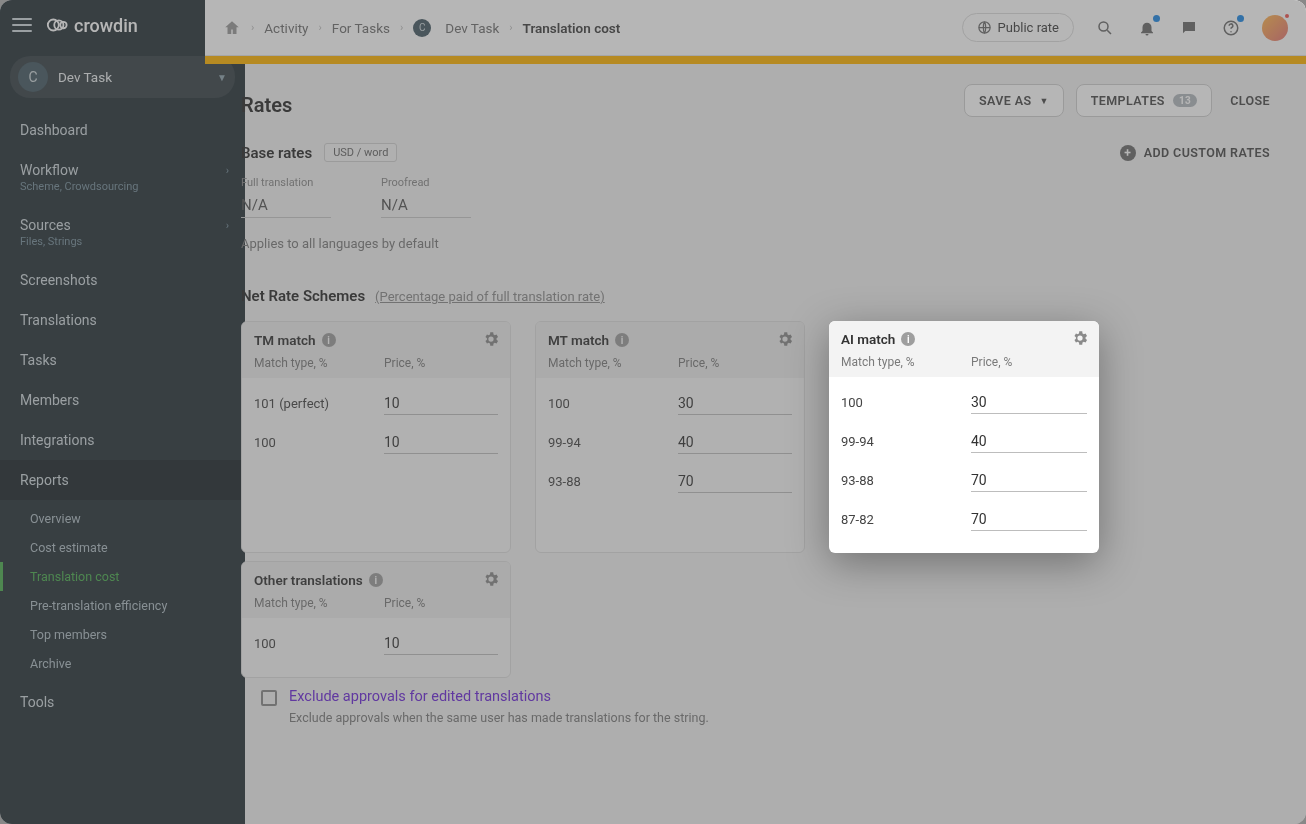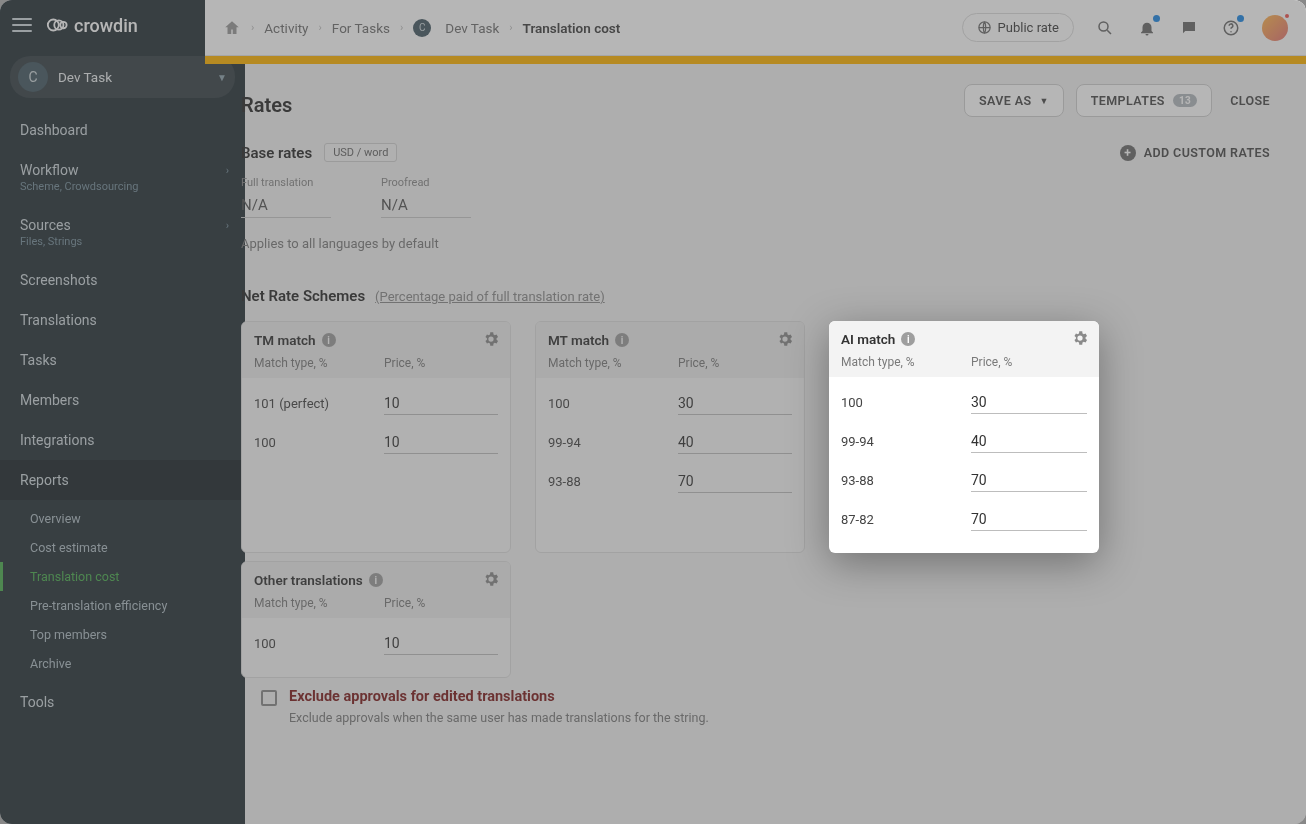--- a/index.html
+++ b/index.html
@@ -98,21 +98,21 @@
   .row .c2{flex:1;}
   .row input{width:100%;border:none;border-bottom:1px solid #bdbdbd;background:transparent;font-size:14px;color:#333;padding:3px 0;outline:none;}
   
   
   .card.highlight{background:#fff;box-shadow:0 10px 40px rgba(0,0,0,0.35);position:relative;z-index:50;border:none;}
   .card.highlight .card-head{background:#f3f3f3;}
   
   .exclude{padding:10px 16px 0 36px;}
   .ex-head{display:flex;align-items:flex-start;gap:12px;}
   .cbx{width:16px;height:16px;border:2px solid #8a8a8a;border-radius:2px;flex:none;margin-top:2px;}
-  .ex-title{font-size:14.5px;color:#7f1d1d;font-weight:700;}
+  .ex-title{font-size:14.5px;color:#6d28d9;font-weight:400;}
   .ex-sub{font-size:12.5px;color:#7a7a7a;margin-top:4px;margin-left:28px;}
   
   
   .dim{position:absolute;inset:0;background:rgba(80,80,80,0.42);z-index:40;pointer-events:none;}
   
   svg{display:block;}
 </style>
 </head>
 <body>
 

